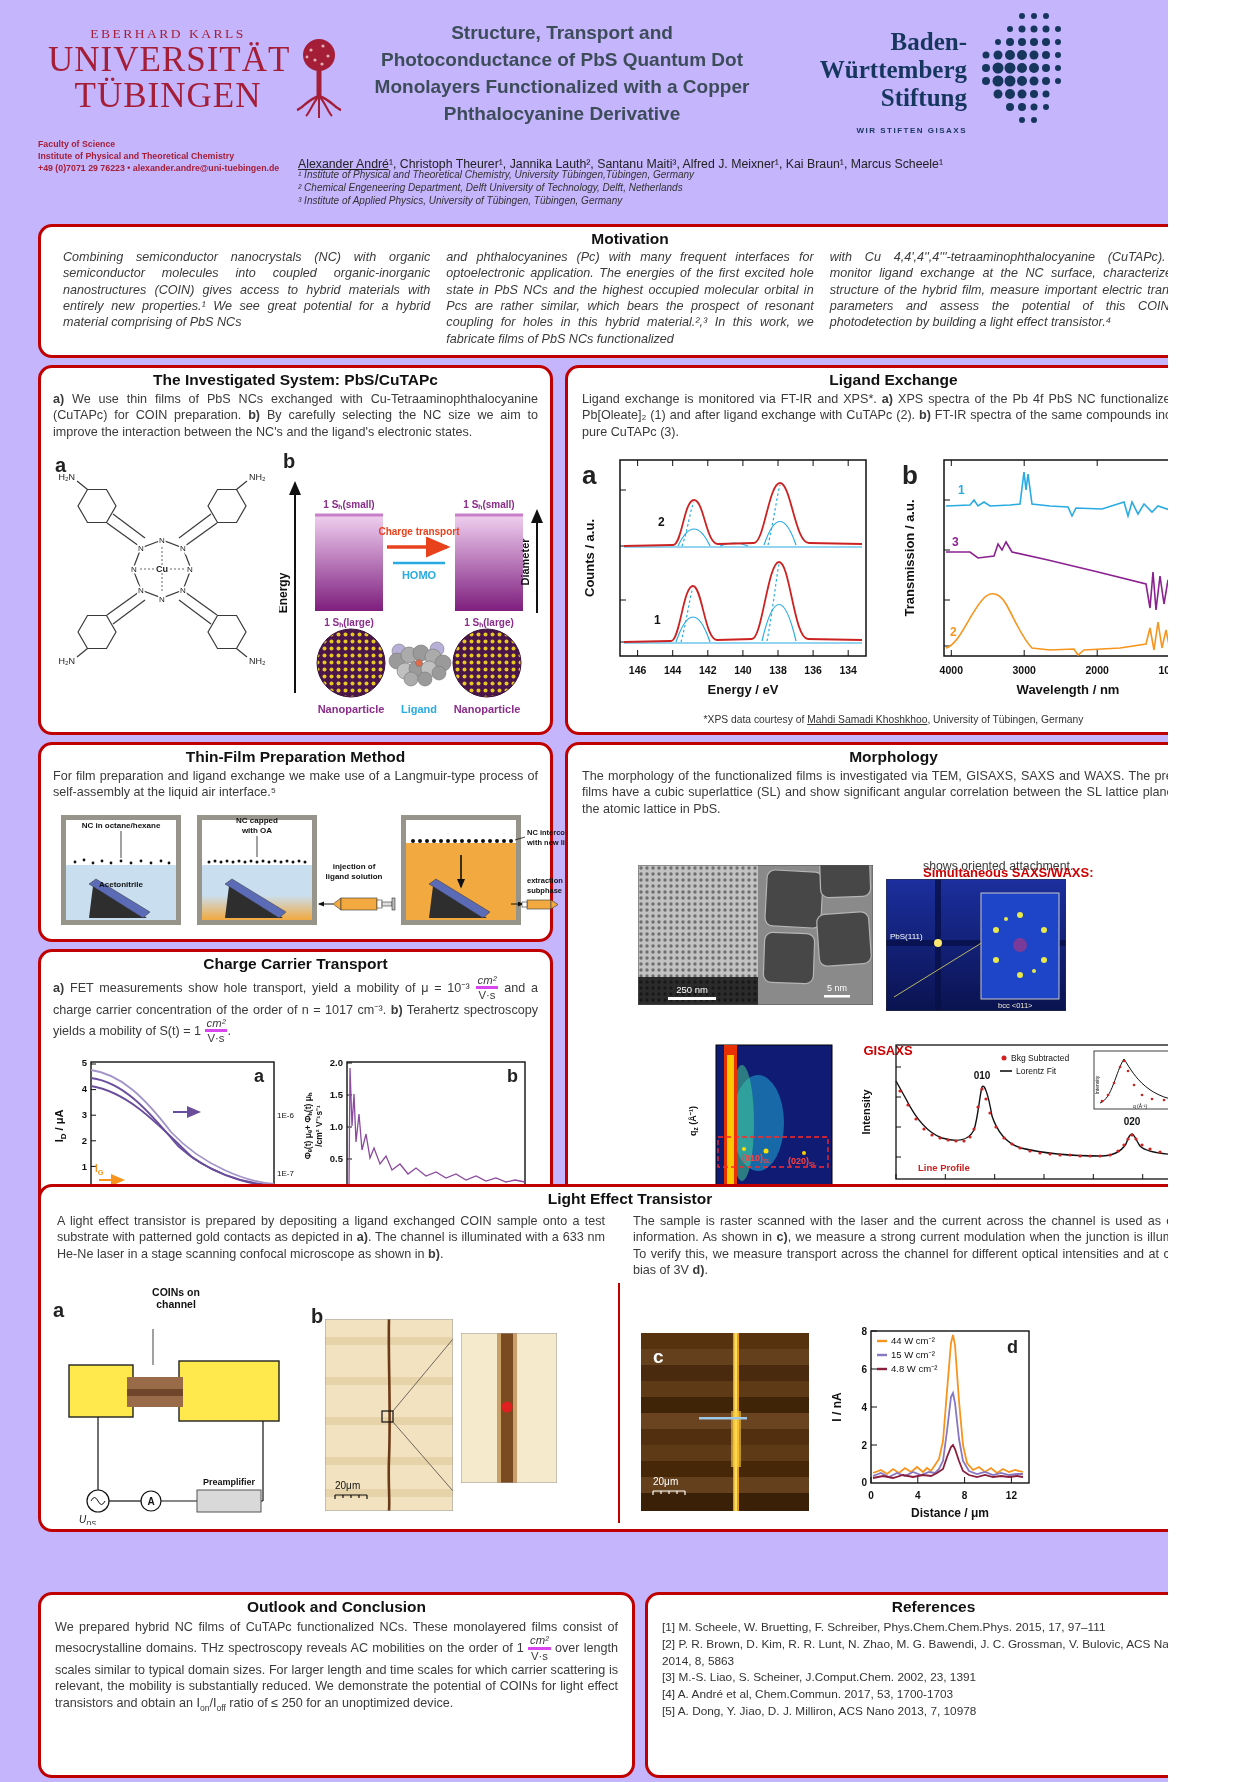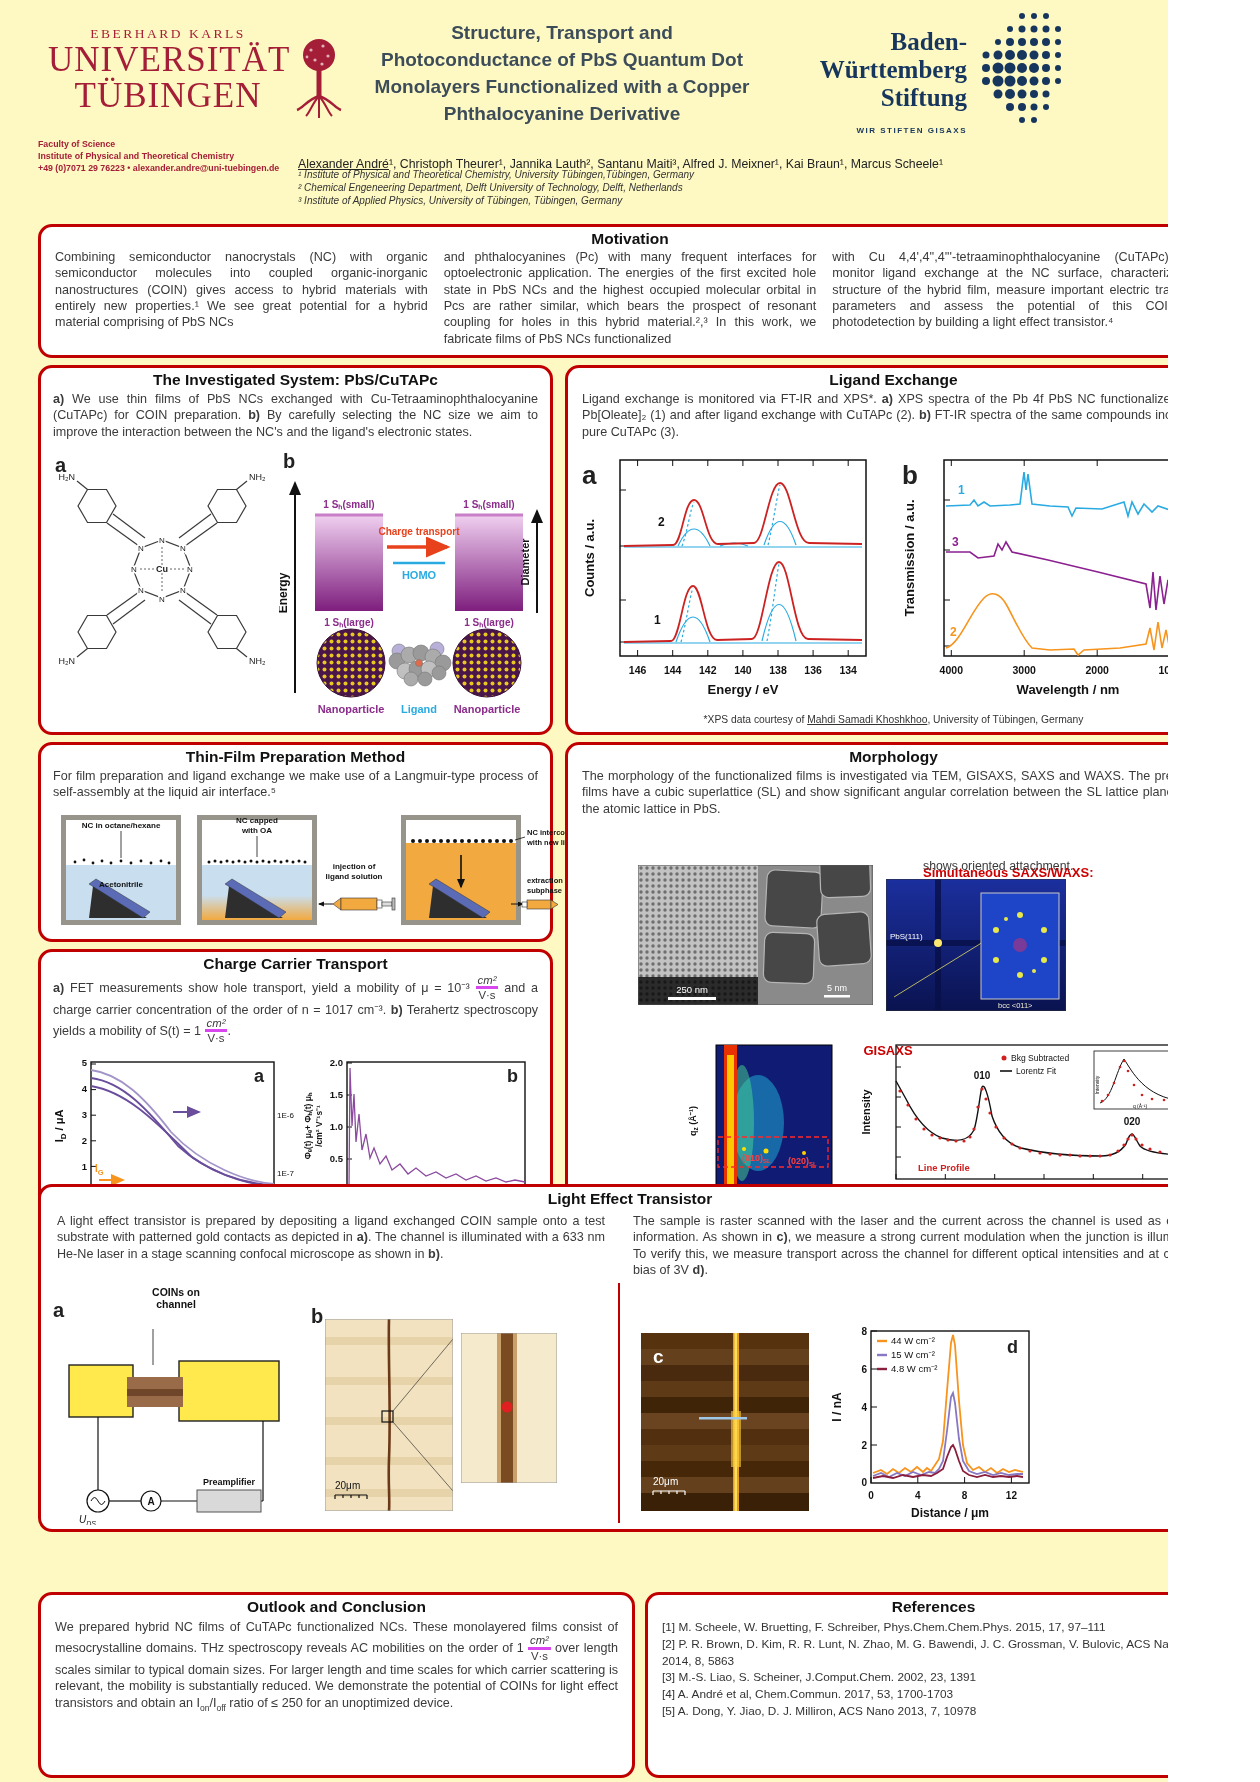--- a/index.html
+++ b/index.html
@@ -1,36 +1,36 @@
 <!DOCTYPE html>
 <html><head>
 <meta charset="utf-8">
 <style>
   html,body{margin:0;padding:0;background:#fff;}
-  .poster{position:relative;width:1168px;height:1782px;background:#fef9c3;font-family:"Liberation Sans",sans-serif;overflow:hidden;}
+  .poster{position:relative;width:1168px;height:1782px;background:#c4b5fd;font-family:"Liberation Sans",sans-serif;overflow:hidden;}
   .box{position:absolute;border:3.5px solid #C00000;border-radius:14px;background:#fff;box-sizing:border-box;}
   h2.sec{margin:3px 0 1px;text-align:center;font-size:15.5px;color:#111;font-weight:700;font-family:"Liberation Sans",sans-serif;}
   .jt{font-size:12.6px;line-height:1.3;color:#3a3a3a;text-align:justify;margin:2px 12px;}
   .lbl{position:absolute;white-space:nowrap;}
   .panel-letter{position:absolute;font-size:20px;font-weight:700;color:#222;}
   .redlbl{color:#CC0000;font-weight:700;margin-top:24px;}
   .frac{display:inline-block;text-align:center;vertical-align:-7px;line-height:1;font-size:0.9em;}
   .frac .num{display:block;border-bottom:3px solid #d946ef;padding:0 2px;font-style:italic;}
   .frac .den{display:block;padding-top:1px;}
   sub{font-size:0.68em;}
   .uni{position:absolute;left:48px;top:26px;width:240px;text-align:center;color:#A51E37;font-family:"Liberation Serif",serif;}
   .uni .pre{font-size:13.5px;letter-spacing:2.5px;}
   .uni .big{font-size:35px;line-height:1.02;letter-spacing:1px;}
   .contact{position:absolute;left:38px;top:139px;font-size:8.8px;font-weight:700;color:#A51E37;line-height:1.35;}
   .main-title{position:absolute;left:352px;top:20px;width:420px;text-align:center;font-size:19px;font-weight:700;color:#3D4C59;line-height:1.42;}
   .authors{position:absolute;left:298px;top:143px;width:710px;font-size:12.3px;color:#222;margin-top:14px;}
   .affil{position:absolute;left:298px;font-size:10px;font-style:italic;color:#333;line-height:1.3;}
   .bw{position:absolute;left:795px;top:28px;width:172px;text-align:right;color:#17365D;font-family:"Liberation Serif",serif;font-weight:700;font-size:25px;line-height:1.12;}
   .bw-tag{position:absolute;left:795px;top:126px;width:172px;text-align:right;color:#17365D;font-size:8px;font-weight:700;letter-spacing:1.5px;}
-  .mot-cols{display:flex;gap:16px;padding:0 14px;}
+  .mot-cols{display:flex;gap:16px;padding:0 22px;font-style:italic;}
   .mot-cols>div{flex:1;font-size:12.6px;line-height:1.3;color:#3a3a3a;text-align:justify;}
   svg text{font-family:"Liberation Sans",sans-serif;}
   .footnote{position:absolute;left:0;right:0;top:346px;text-align:center;font-size:10.3px;color:#333;}
 </style>
 </head>
 <body>
 
 <div class="poster">
 
   <div class="uni">

